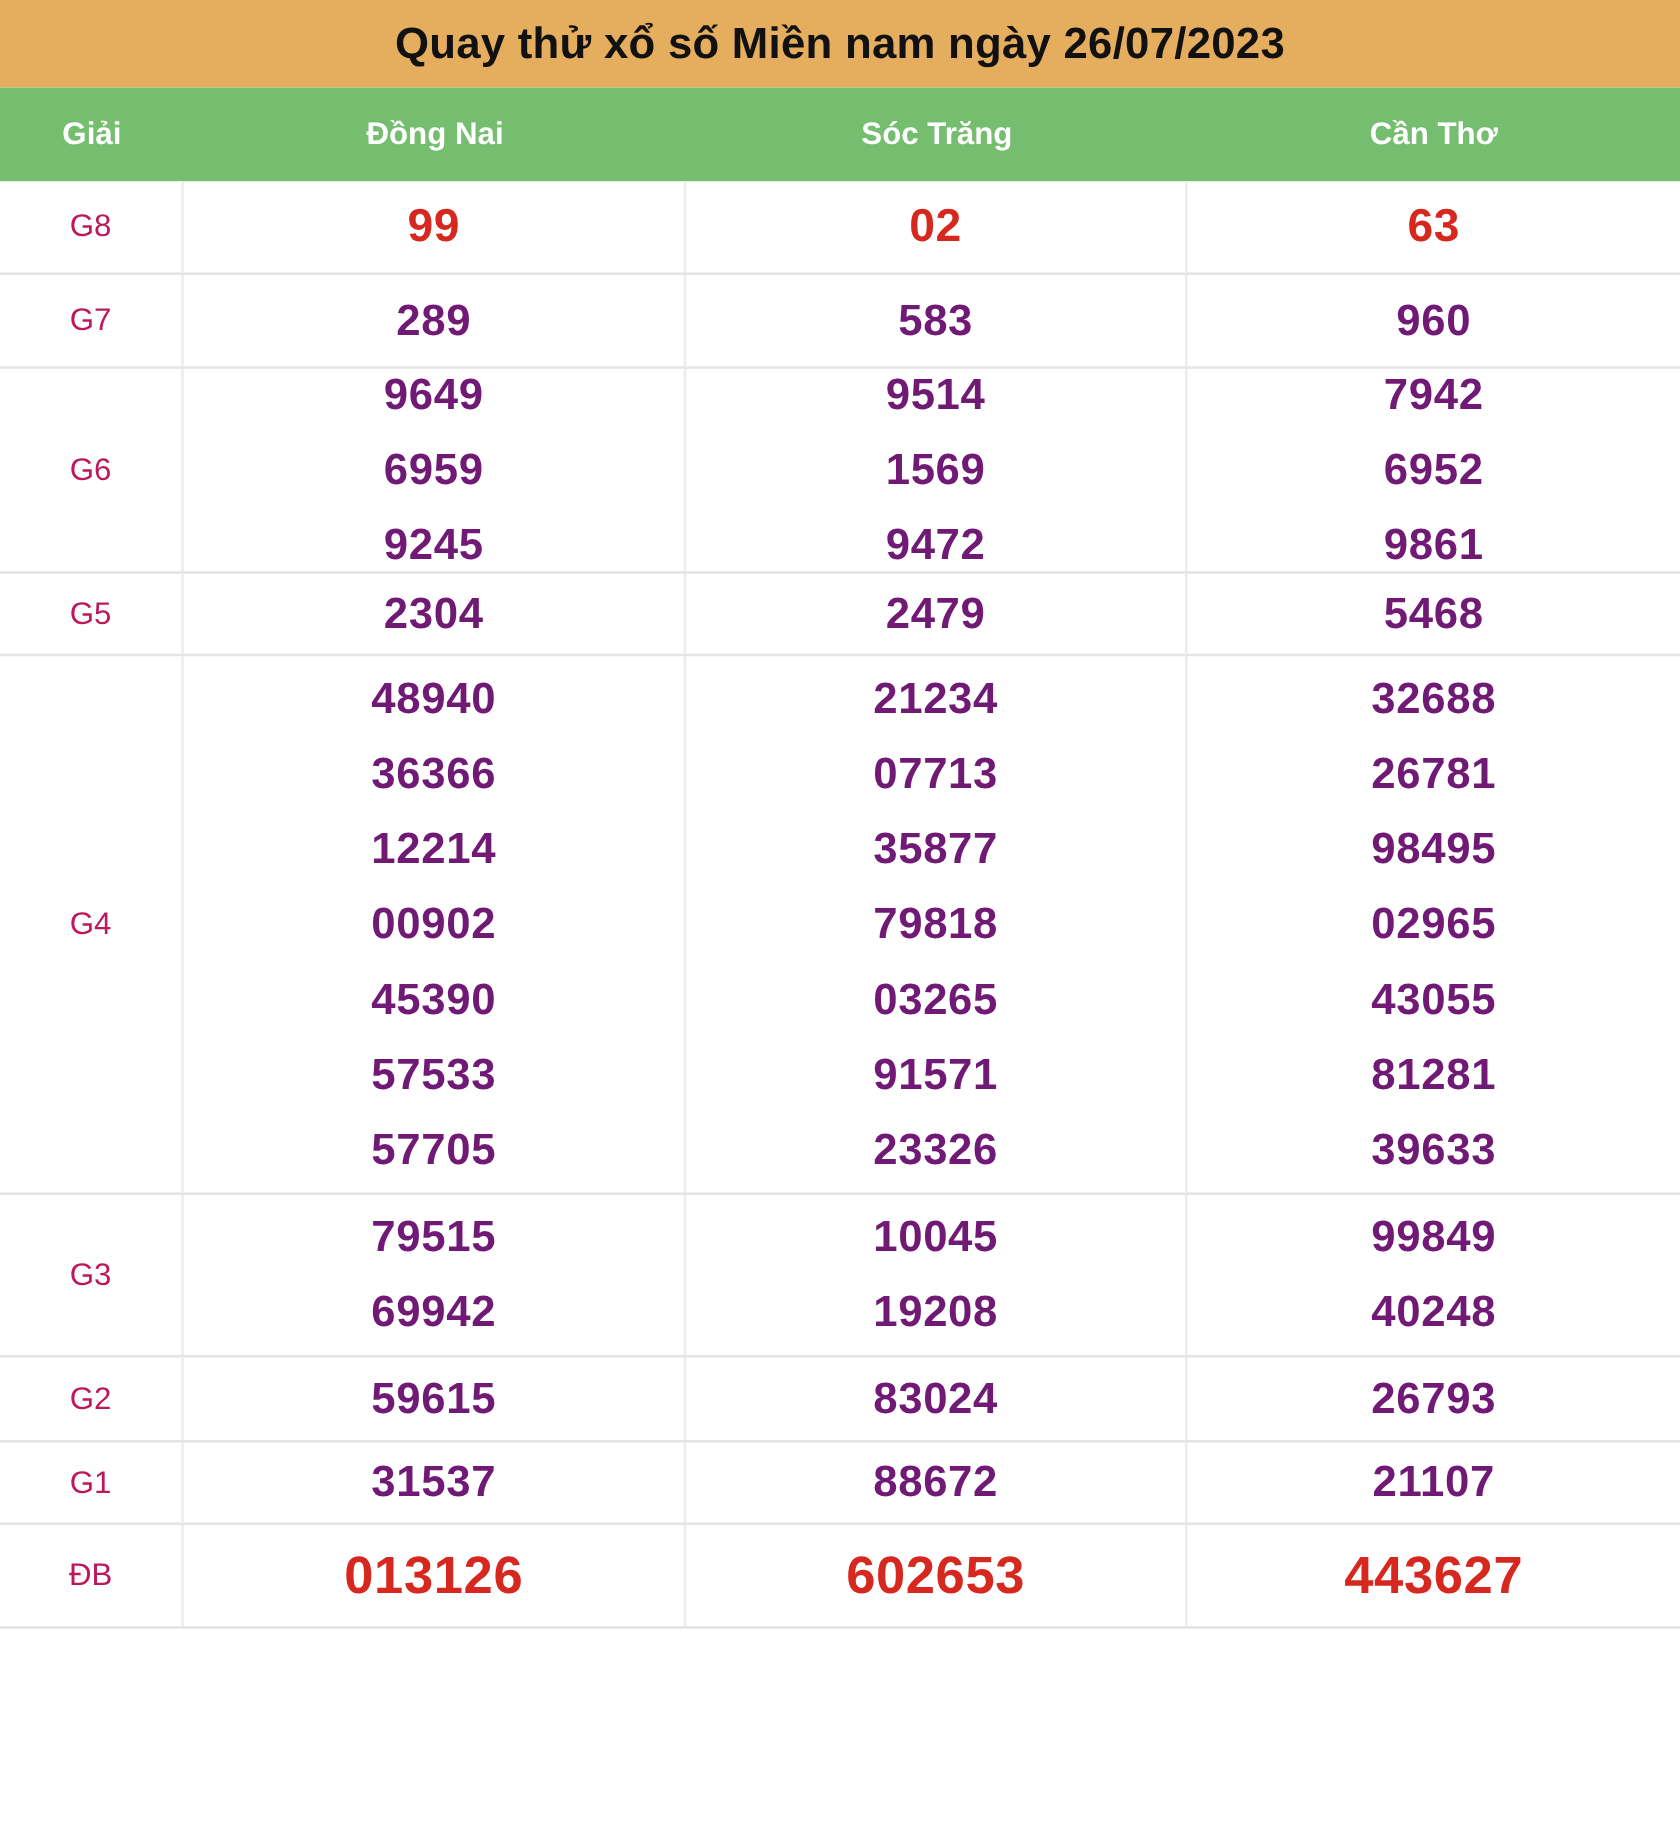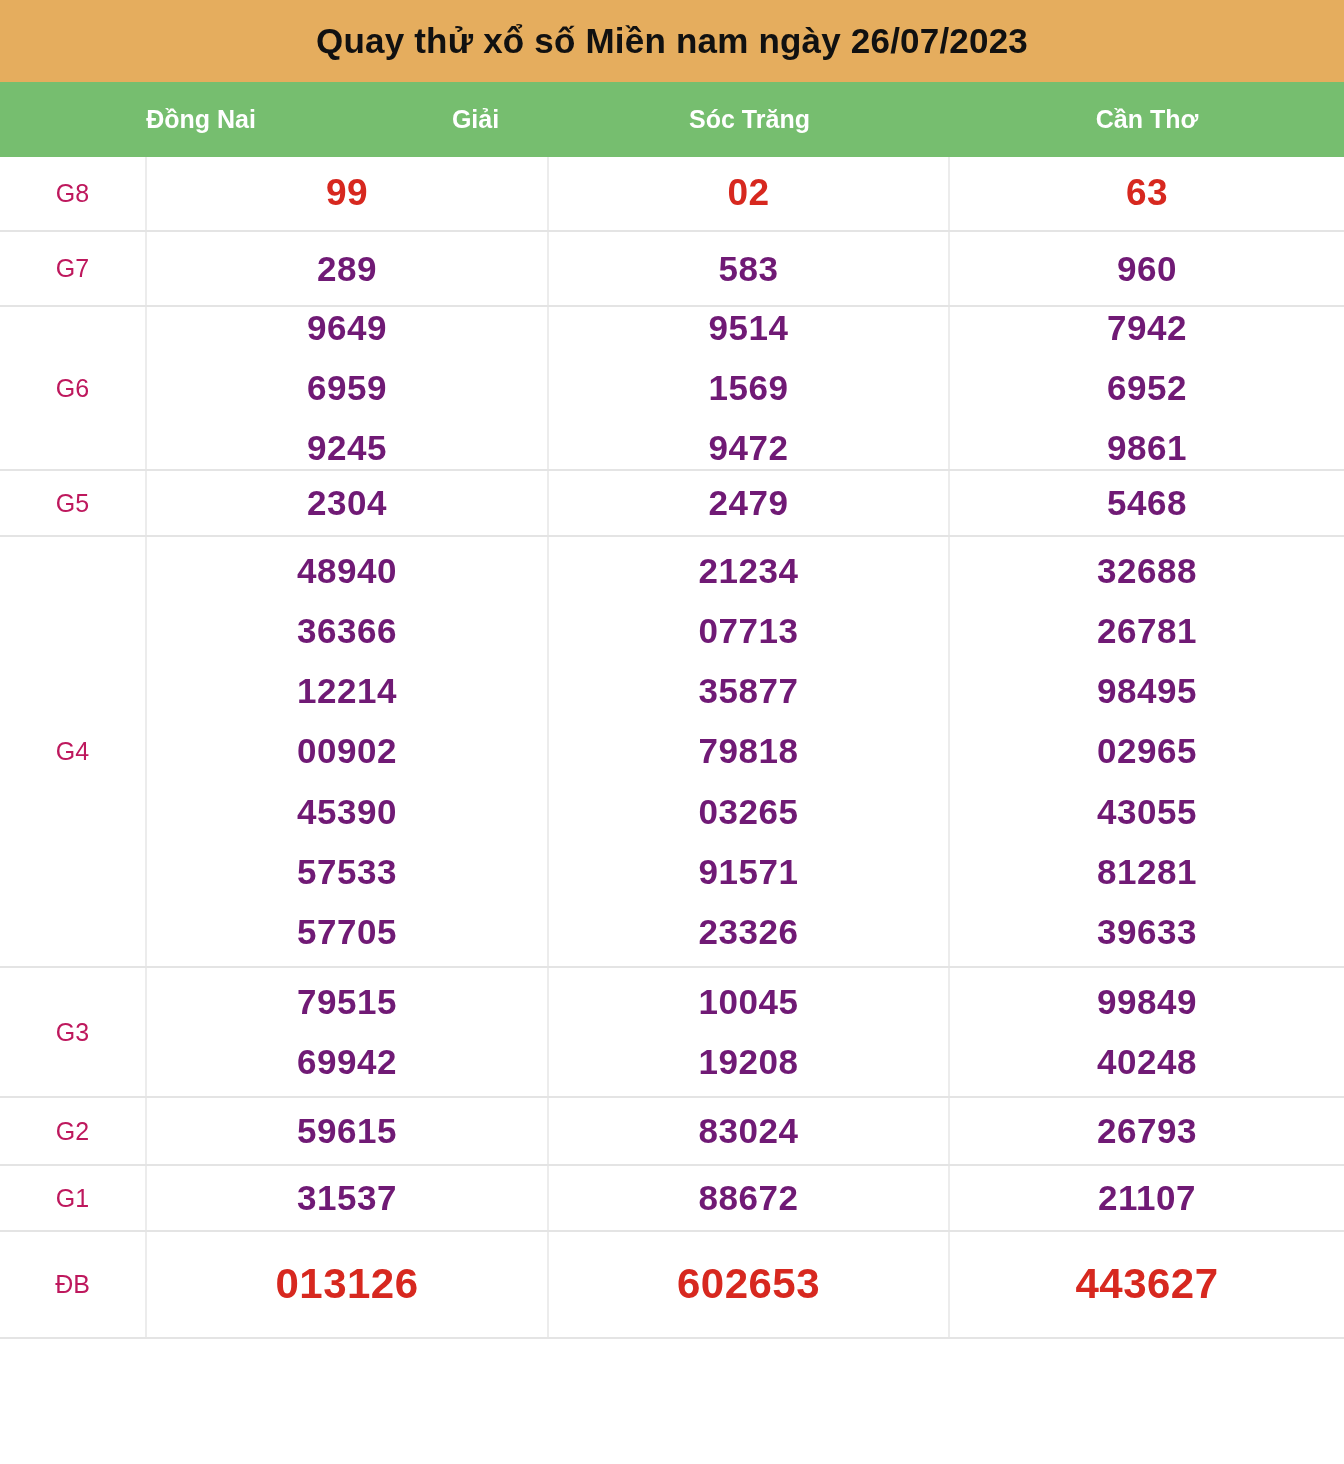--- a/index.html
+++ b/index.html
@@ -16,21 +16,21 @@
   }
   .lottery-board {
     width: 1344px;
     height: 1464px;
     display: flex;
     flex-direction: column;
     background: #ffffff;
   }
   
   .title-bar {
-    height: 82px;
+    height: 70px;
     background: #e5ad5e;
     display: flex;
     align-items: center;
     justify-content: center;
     flex: 0 0 auto;
   }
   .title-text {
     color: #111111;
     font-size: 35px;
     font-weight: bold;
@@ -101,34 +101,34 @@
 
   
   .row.g8 { height: 75px; }
   .row.g7 { height: 75px; }
   .row.g6 { height: 164px; }
   .row.g5 { height: 66px; }
   .row.g4 { height: 431px; }
   .row.g3 { height: 130px; }
   .row.g2 { height: 68px; }
   .row.g1 { height: 66px; }
-  .row.db { height: 107px; }
+  .row.db { height: 83px; }
 </style>
 </head>
 <body>
 
 <div class="lottery-board">
 
   <div class="title-bar">
     <div class="title-text">Quay thử xổ số Miền nam ngày 26/07/2023</div>
   </div>
 
   <div class="col-header">
+    <div class="hcell c0">Giải</div>
     <div class="hcell c1">Đồng Nai</div>
-    <div class="hcell c0">Giải</div>
     <div class="hcell c2">Sóc Trăng</div>
     <div class="hcell c3">Cần Thơ</div>
   </div>
 
   <div class="tbody" id="table-body">
       <div class="row g8 red">
         <div class="cell label c0">G8</div>
         <div class="cell c1">
           <div class="num single">99</div>
         </div>

